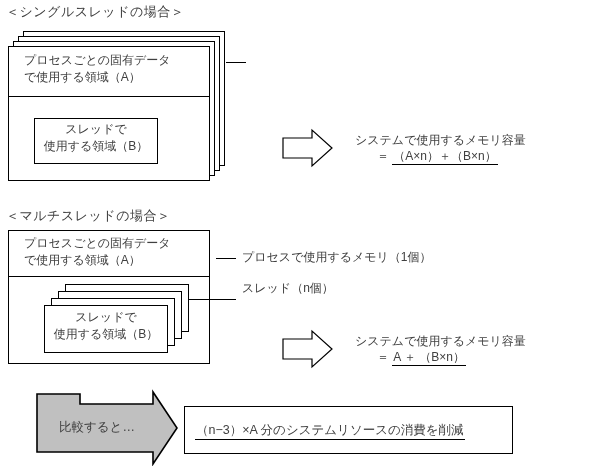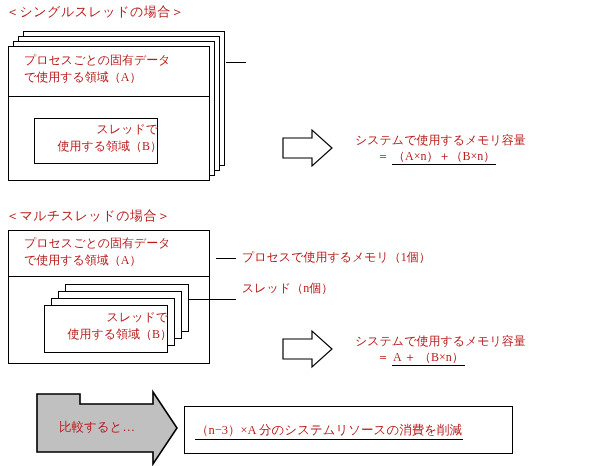--- a/index.html
+++ b/index.html
@@ -5,22 +5,22 @@
   html, body {
     margin: 0;
     padding: 0;
     background: #ffffff;
   }
   #page {
     position: relative;
     width: 572px;
     height: 466px;
     background: #ffffff;
-    font-family: Liberation Serif, serif;
-    color: #b91c1c;
+    font-family: Liberation Sans, sans-serif;
+    color: #404040;
     overflow: hidden;
   }
   .abs { position: absolute; }
 
   .section-title {
     font-size: 13px;
     letter-spacing: 0.5px;
     white-space: nowrap;
     line-height: 16px;
   }
@@ -35,21 +35,21 @@
     background: #000;
     height: 1px;
   }
 
   .boxtext {
     font-size: 12px;
     line-height: 15px;
     white-space: nowrap;
     text-align: right;
   }
-  .center { text-align: right; }
+  .center { text-align: center; }
 
   .label {
     font-size: 12px;
     line-height: 15px;
     white-space: nowrap;
   }
   .leader {
     background: #000;
     height: 1px;
   }

